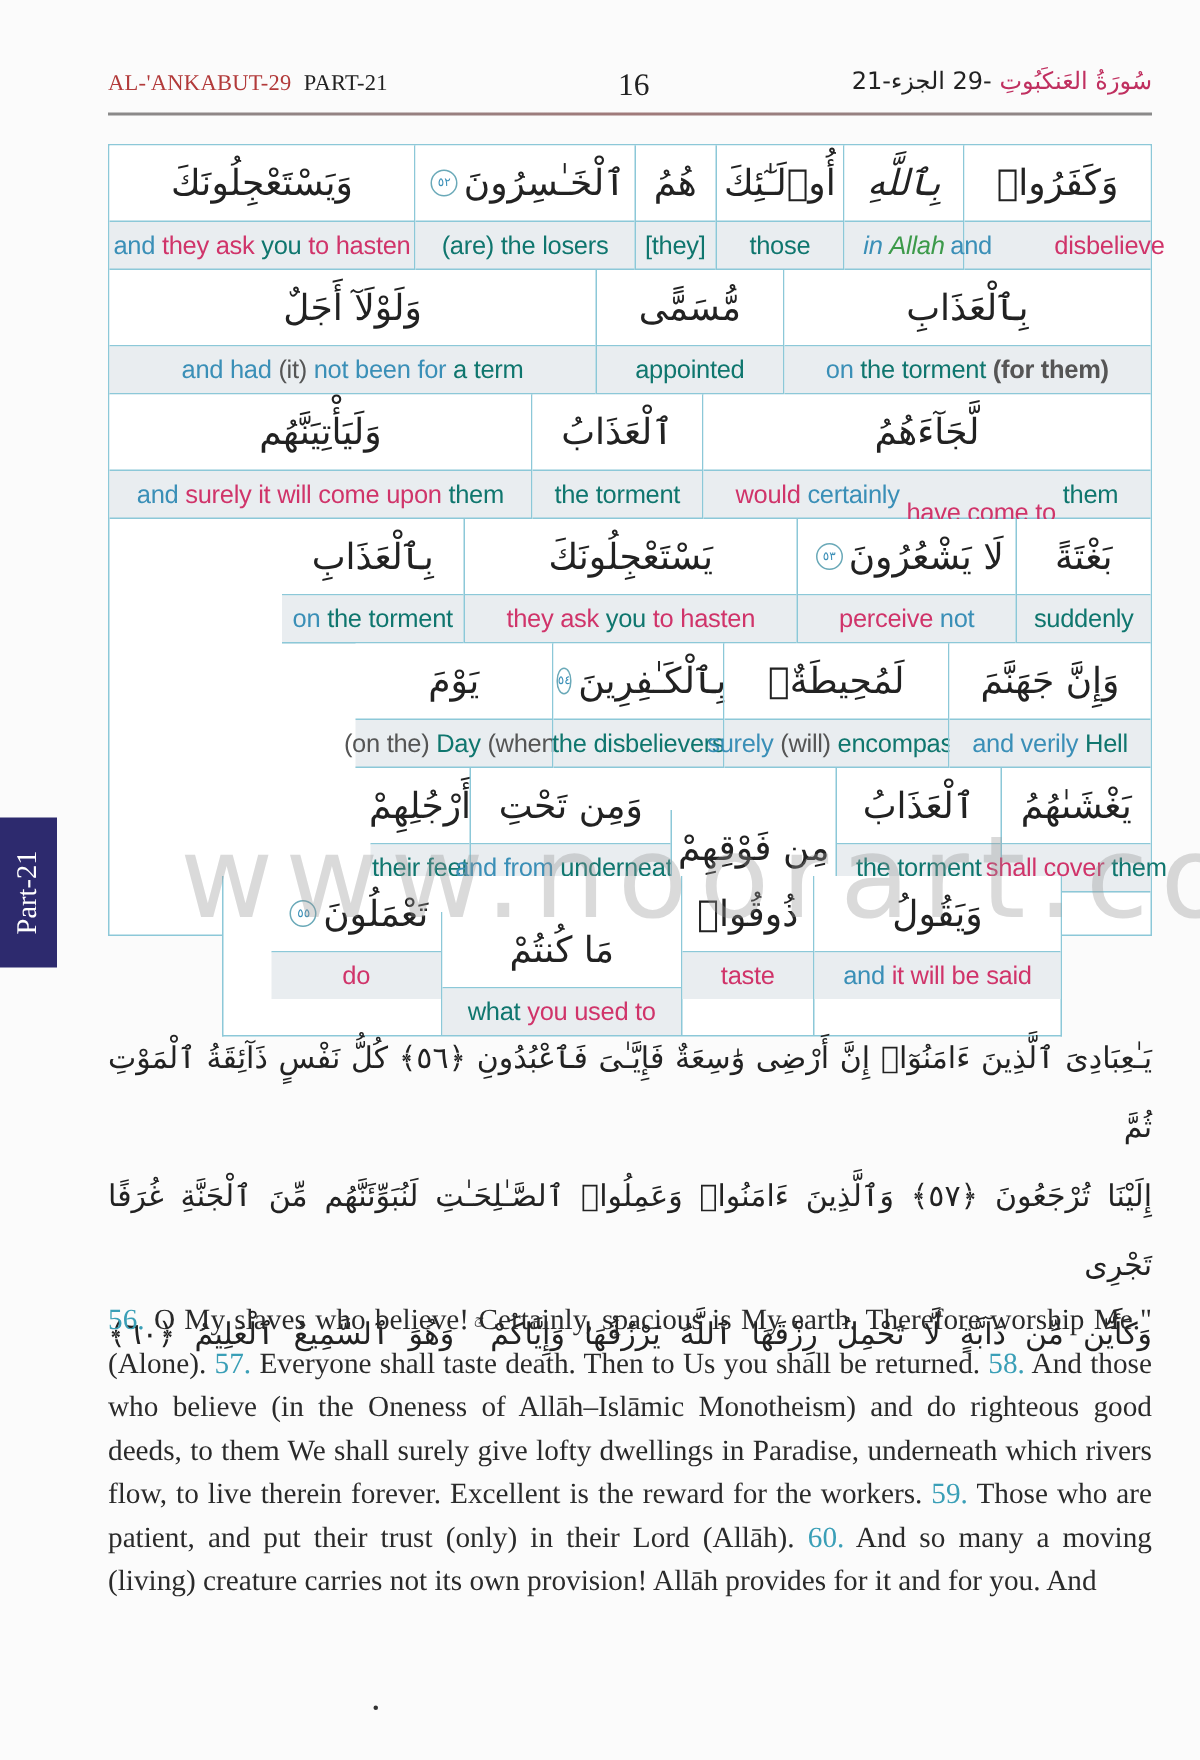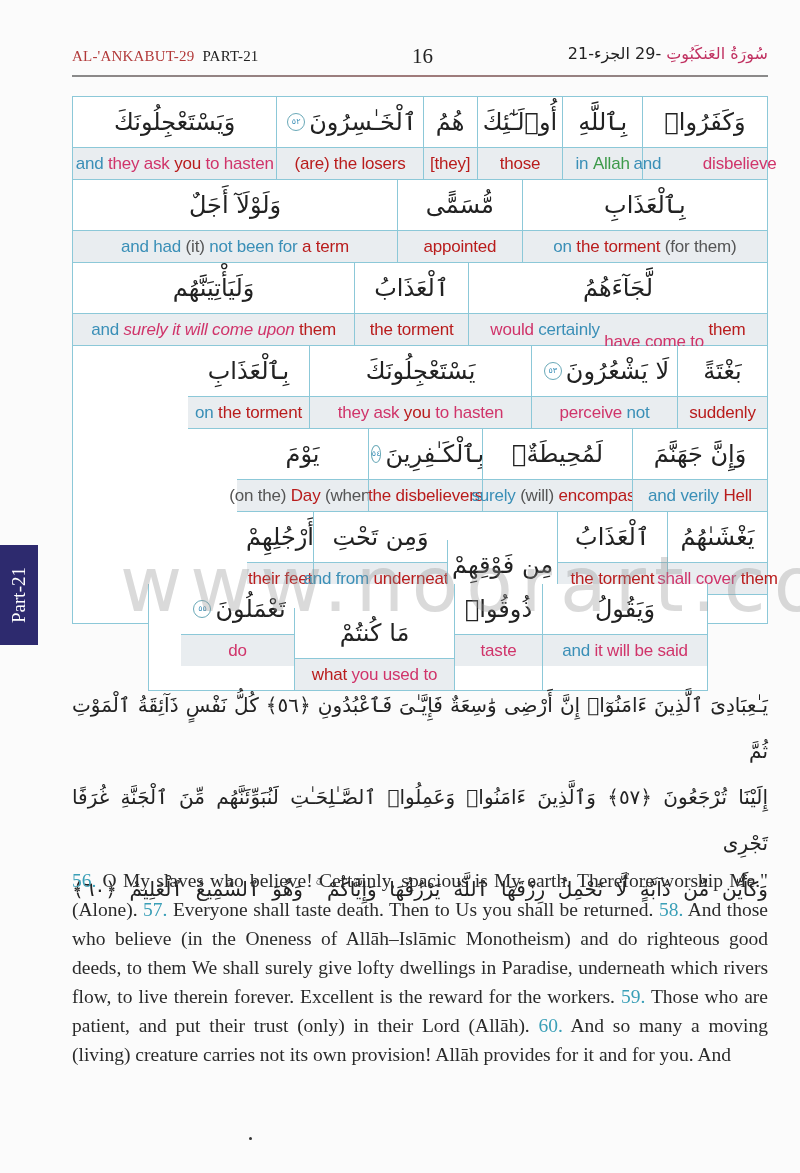--- a/index.html
+++ b/index.html
@@ -47,21 +47,21 @@
     border-bottom: 1px solid #8cc8d8; background: #fff;
   }
   .cell .en {
     height: 31px; display: flex; align-items: center; justify-content: center;
     font-family: "Liberation Sans", sans-serif; font-size: 17px; background: #e9edf0; white-space: nowrap;
     border-bottom: 1px solid #8cc8d8; letter-spacing: -0.2px;
   }
   .c-blue { color: #3a8fb7; }
   .c-pink { color: #d0346a; }
   .c-green { color: #3c9a4a; }
-  .c-black { color: #b91c1c; }
+  .c-black { color: #0f766e; }
   .c-gray { color: #555; }
   .ayah-mark {
     display: inline-block; width: 16px; height: 16px; border: 1.5px solid #6aa9b8; border-radius: 50%;
     font-size: 8px; line-height: 16px; text-align: center; color: #3a8fb7; margin: 0 4px; vertical-align: middle;
   }
   .wbw-last {
     position: absolute; left: 148px; top: 584px; width: 560px;
     border: 1px solid #8cc8d8; border-top: none; box-sizing: border-box; background: #fff;
   }
   .watermark {
@@ -105,21 +105,21 @@
     <div class="row">
       <div class="cell" style="width: 125px;">
         <div class="ar">
           <span>وَكَفَرُوا۟</span>
         </div>
         <div class="en">
           <span class="c-blue" style="white-space: pre;">and</span>
           <span class="c-pink" style="white-space: pre; margin-left: 37px;"> disbelieve</span>
         </div>
       </div>
-      <div class="cell" style="width: 80px;">
+      <div class="cell" style="width: 80px; font-style: italic;">
         <div class="ar">
           <span>بِٱللَّهِ</span>
         </div>
         <div class="en">
           <span class="c-blue" style="white-space: pre;">in </span>
           <span class="c-green" style="white-space: pre;">Allah</span>
         </div>
       </div>
       <div class="cell" style="width: 86px;">
         <div class="ar">
@@ -159,21 +159,21 @@
       </div>
     </div>
     <div class="row">
       <div class="cell" style="width: 246px;">
         <div class="ar">
           <span>بِٱلْعَذَابِ</span>
         </div>
         <div class="en">
           <span class="c-blue" style="white-space: pre;">on</span>
           <span class="c-black" style="white-space: pre;"> the torment </span>
-          <span class="c-gray" style="white-space: pre;">(for them)</span>
+          <span class="c-gray" style="white-space: pre; font-weight: bold;">(for them)</span>
         </div>
       </div>
       <div class="cell" style="width: 125px;">
         <div class="ar">
           <span>مُّسَمًّى</span>
         </div>
         <div class="en">
           <span class="c-black" style="white-space: pre;">appointed</span>
         </div>
       </div>
@@ -208,21 +208,21 @@
         <div class="en">
           <span class="c-black" style="white-space: pre;">the torment</span>
         </div>
       </div>
       <div class="cell" style="width: 282px;">
         <div class="ar">
           <span>وَلَيَأْتِيَنَّهُم</span>
         </div>
         <div class="en">
           <span class="c-blue" style="white-space: pre;">and </span>
-          <span class="c-pink" style="white-space: pre; font-style: italic;">surely it will come upon</span>
+          <span class="c-pink" style="white-space: pre;">surely it will come upon</span>
           <span class="c-black" style="white-space: pre;"> them</span>
         </div>
       </div>
     </div>
     <div class="row">
       <div class="cell" style="width: 90px;">
         <div class="ar">
           <span>بَغْتَةً</span>
         </div>
         <div class="en">

